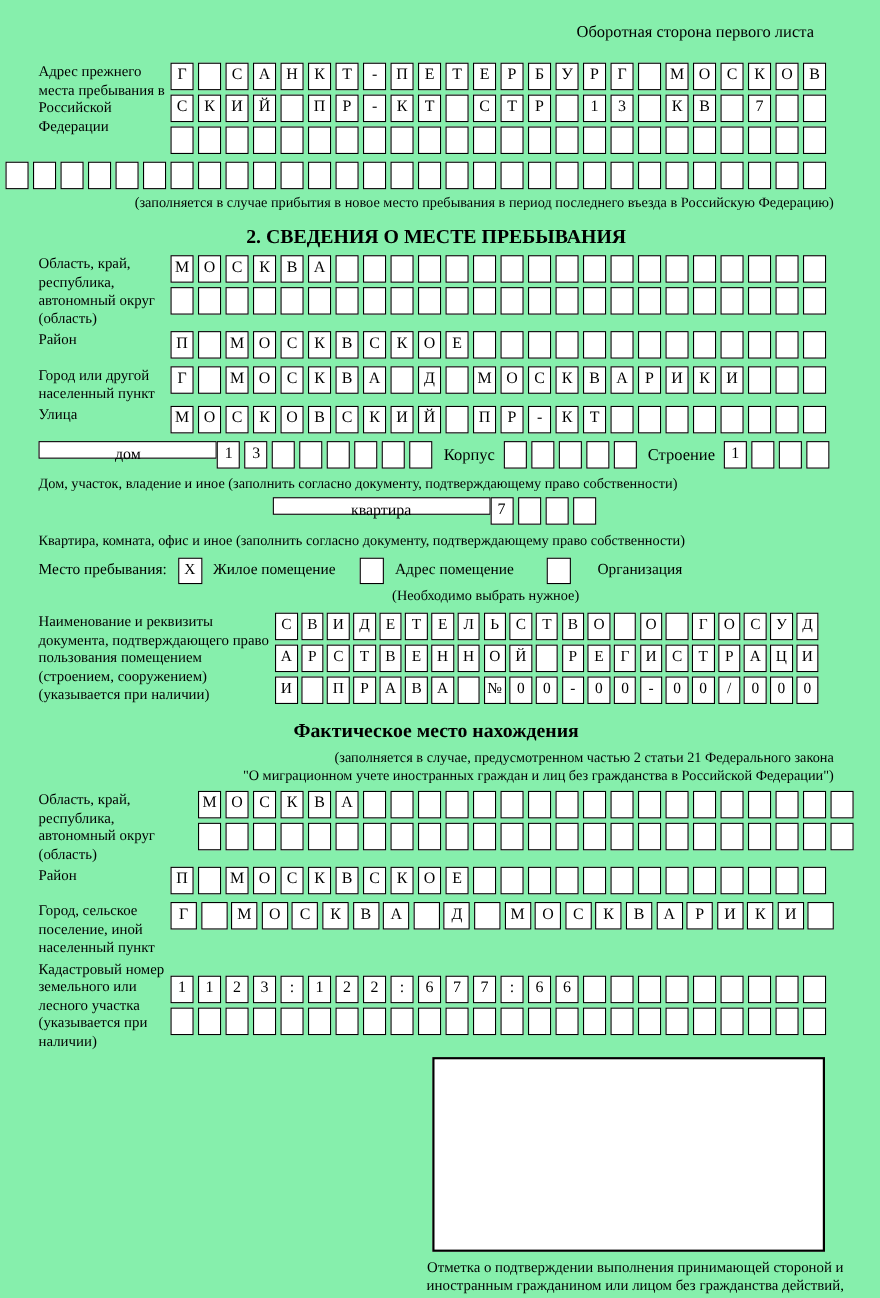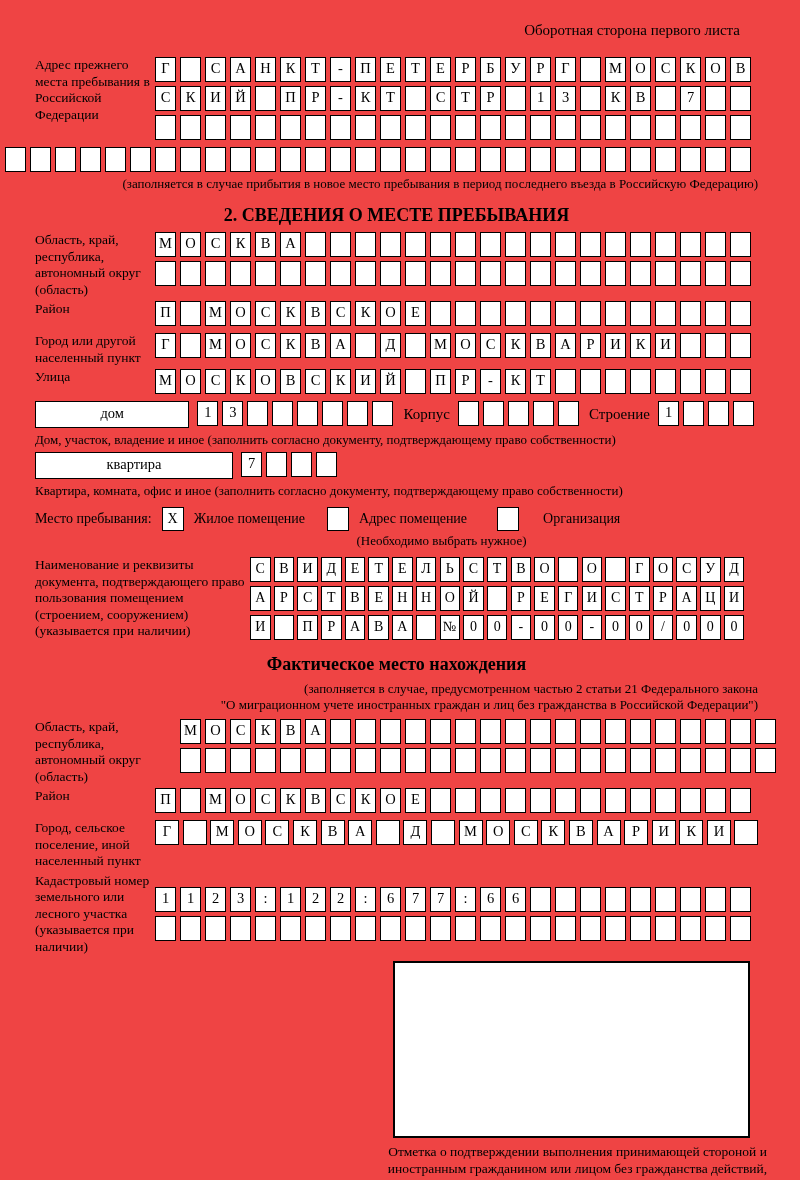--- a/index.html
+++ b/index.html
@@ -1,19 +1,19 @@
 <!DOCTYPE html>
 <html lang="ru"><head>
 <meta charset="utf-8">
 <style>
   * { margin:0; padding:0; box-sizing:border-box; }
   html,body { background:#fff; }
   .page {
     position:relative; width:800px; height:1180px; margin:0 auto;
-    background:#ef4444; color:#000;
+    background:#86efac; color:#000;
     font-family:"Liberation Serif","DejaVu Serif",serif;
     padding:22px 42px 18px 35px; overflow:hidden;
   }
   .side-note { text-align:right; font-size:15px; padding-right:18px; margin-bottom:18px; }
   .formrow { display:flex; align-items:flex-start; margin-bottom:3px; }
   .label { width:120px; flex:0 0 120px; font-size:13.5px; line-height:16.5px; padding-right:4px; }
   .label.w145 { width:145px; flex:0 0 145px; }
   .label.w215 { width:215px; flex:0 0 215px; }
   .rows  { display:flex; flex-direction:column; }
   .cells { display:flex; margin-bottom:4px; }
@@ -22,22 +22,22 @@
     margin-right:4px; text-align:center; font-size:14.5px; line-height:21px;
     overflow:hidden; background:#fff;
   }
   .cells.narrow .cell { flex-basis:20.5px; width:20.5px; margin-right:3.2px; font-size:14px; }
   .cells.wide   .cell { flex-basis:24px;   width:24px;   margin-right:3.6px; }
   .fullrow { margin-left:-30px; }
   .note { font-size:13px; line-height:16px; }
   .note.center { text-align:right; }
   .sec-title { text-align:center; font-weight:bold; font-size:18px; margin:13px 0 6px 0; }
   .widebox {
-    border:1.8px solid #000; height:27px; text-align:center;
-    font-size:14.5px; line-height:23px; margin-right:8px; background:#fff;
+    border:1.8px solid #000; height:16px; text-align:center;
+    font-size:14.5px; line-height:23px; background:#fff;
   }
   .widebox.dom  { width:167px; }
   .widebox.kv   { width:198px; }
   .inline-lbl { font-size:15px; line-height:26px; margin:0 8px 0 6px; white-space:nowrap; }
   .house-row, .apt-row { display:flex; align-items:flex-start; margin-bottom:2px; }
   .stay-row { display:flex; align-items:center; margin:8px 0 2px 0; font-size:14px; }
   .checkbox {
     display:inline-block; width:22px; height:24px; border:1.8px solid #000;
     text-align:center; font-size:14px; line-height:21px; margin:0 10px; background:#fff;
   }
@@ -345,21 +345,21 @@
     <div class="inline-lbl">Строение</div>
     <div class="cells">
         <span class="cell">1</span>
         <span class="cell"></span>
         <span class="cell"></span>
         <span class="cell"></span>
       </div>
   </div>
   <div class="note">Дом, участок, владение и иное (заполнить согласно документу, подтверждающему право собственности)</div>
 
-  <div class="apt-row" style="margin-top:4px;">
+  <div class="apt-row" style="margin-top:4px;justify-content:center;">
     <div class="widebox kv">квартира</div>
     <div class="cells">
         <span class="cell">7</span>
         <span class="cell"></span>
         <span class="cell"></span>
         <span class="cell"></span>
       </div>
   </div>
   <div class="note">Квартира, комната, офис и иное (заполнить согласно документу, подтверждающему право собственности)</div>
 

